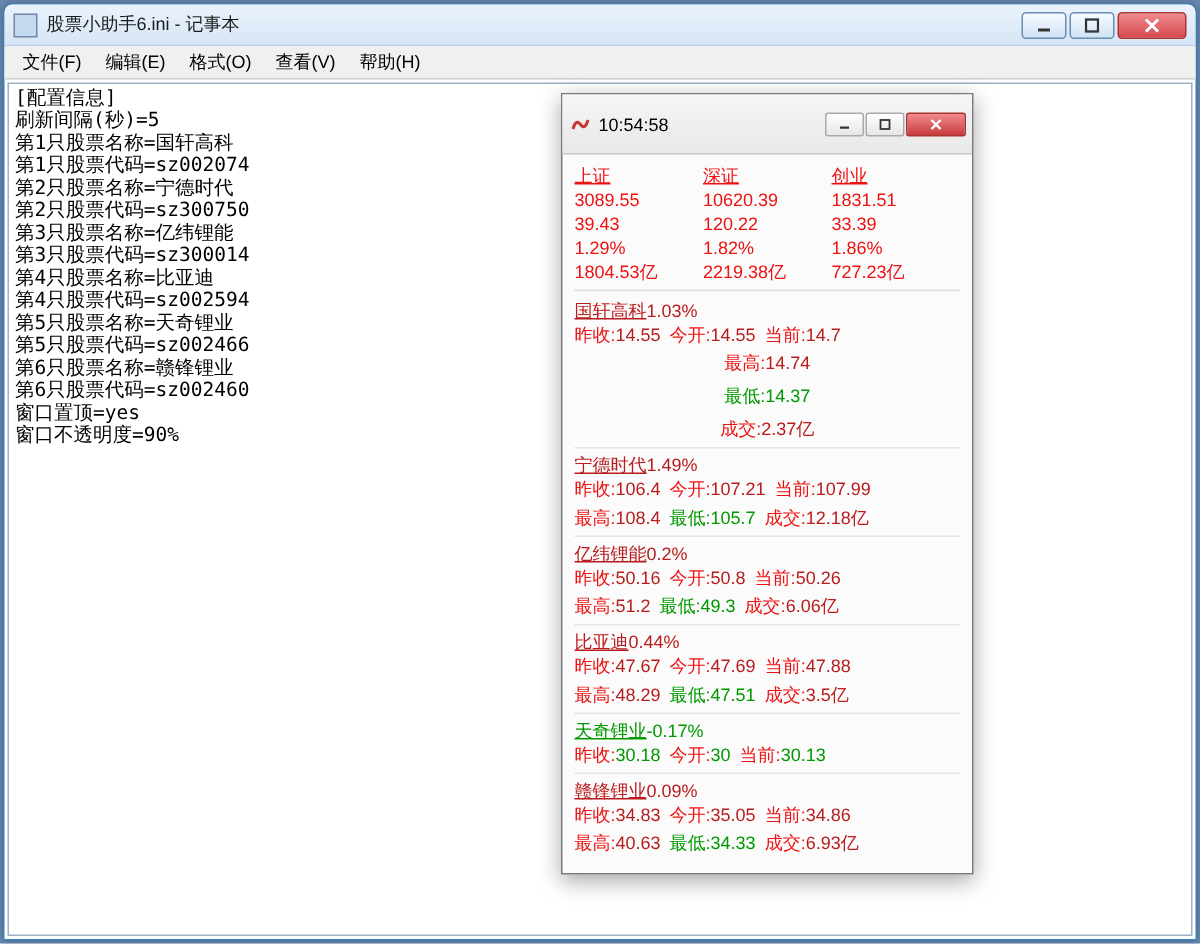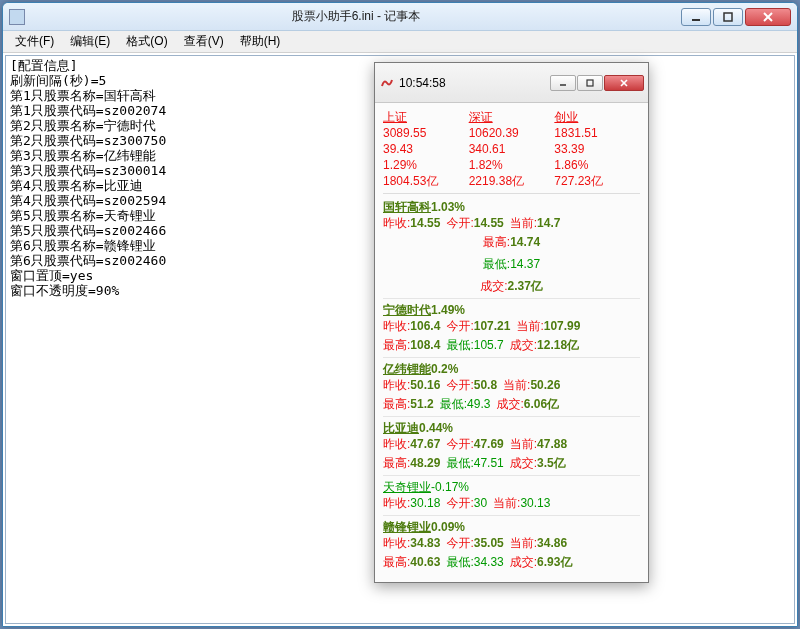--- a/index.html
+++ b/index.html
@@ -2,21 +2,21 @@
 <html><head>
 <meta charset="utf-8">
 <style>
 * { margin: 0; padding: 0; box-sizing: border-box; font-family: "Microsoft YaHei", "SimSun", sans-serif; }
 body { background: #6b8bb5; width: 800px; height: 629px; overflow: hidden; position: relative; }
 
 
 .notepad { position: absolute; left: 2px; top: 2px; width: 796px; height: 625px; background: #fff; border: 1px solid #3c7fb1; border-radius: 6px 6px 0 0; box-shadow: 0 0 8px rgba(0,0,0,0.3); }
 .np-titlebar { height: 28px; background: linear-gradient(#eaf3fc,#d6e5f5); display: flex; align-items: center; padding: 0 6px; border-bottom: 1px solid #b7cde2; border-radius: 6px 6px 0 0; }
 .np-icon { width: 16px; height: 16px; margin-right: 6px; background: #c2d9ef; border: 1px solid #78a; }
-.np-title { font-size: 12px; color: #1b1b1b; flex: 1; text-align: center; }
+.np-title { font-size: 12px; color: #1b1b1b; flex: 1; }
 .np-ctrls { display: flex; gap: 2px; }
 .np-ctrls span { display: inline-flex; align-items: center; justify-content: center; width: 30px; height: 18px; font-size: 11px; border: 1px solid #6a8db0; border-radius: 3px; background: linear-gradient(#f7fbff,#cfe3f6); cursor: pointer; }
 .np-ctrls .close { width: 46px; background: linear-gradient(#f08b8e,#d44a4d); color:#fff; border-color:#a33; font-weight:bold;}
 .np-ctrls .close svg, .np-ctrls span svg { display:block; }
 
 .np-menu { height: 22px; background: #f0f0f0; border-bottom: 1px solid #d0d0d0; display: flex; align-items: center; padding-left: 4px; font-size: 12px; }
 .np-menu span { padding: 2px 8px; cursor: pointer; }
 
 .np-body { position:absolute; top:52px; left:2px; right:2px; bottom:2px; background:#fff; border:1px solid #9db2c9; padding: 2px 4px; font-family: "SimSun","NSimSun",monospace; font-size: 13px; line-height: 15px; color:#000; white-space: pre; overflow:hidden; }
 
@@ -33,21 +33,21 @@
 .idx { display:flex; border-bottom:1px solid #ddd; padding-bottom:4px; margin-bottom:2px; }
 .idx-col { flex:1; }
 .idx-col div { color:#e11; }
 .idx-col .name { color:#e11; text-decoration: underline; }
 
 .stock { border-bottom:1px solid #e5e5e5; padding:3px 0 4px 0; }
 .stock:last-child { border-bottom:none; }
 .stock-name { text-decoration: underline; }
 .row { display:flex; gap:6px;align-items:center; }
 .row span { white-space:nowrap; }
-.red { color:#4d7c0f;font-weight:bold; }
+.red { color:#b91c1c; }
 .green { color:#009900; }
 .lbl-red { color:#e11; }
 .lbl-grn { color:#009900; }
 </style>
 </head>
 <body>
 
 <div class="notepad">
   <div class="np-titlebar">
     <div class="np-icon"></div>
@@ -128,21 +128,21 @@
         <div class="idx-col ">
           <div class="name">上证</div>
           <div>3089.55</div>
           <div>39.43</div>
           <div>1.29%</div>
           <div>1804.53亿</div>
         </div>
         <div class="idx-col ">
           <div class="name">深证</div>
           <div>10620.39</div>
-          <div>340.61</div>
+          <div>120.22</div>
           <div>1.82%</div>
           <div>2219.38亿</div>
         </div>
         <div class="idx-col ">
           <div class="name">创业</div>
           <div>1831.51</div>
           <div>33.39</div>
           <div>1.86%</div>
           <div>727.23亿</div>
         </div>

